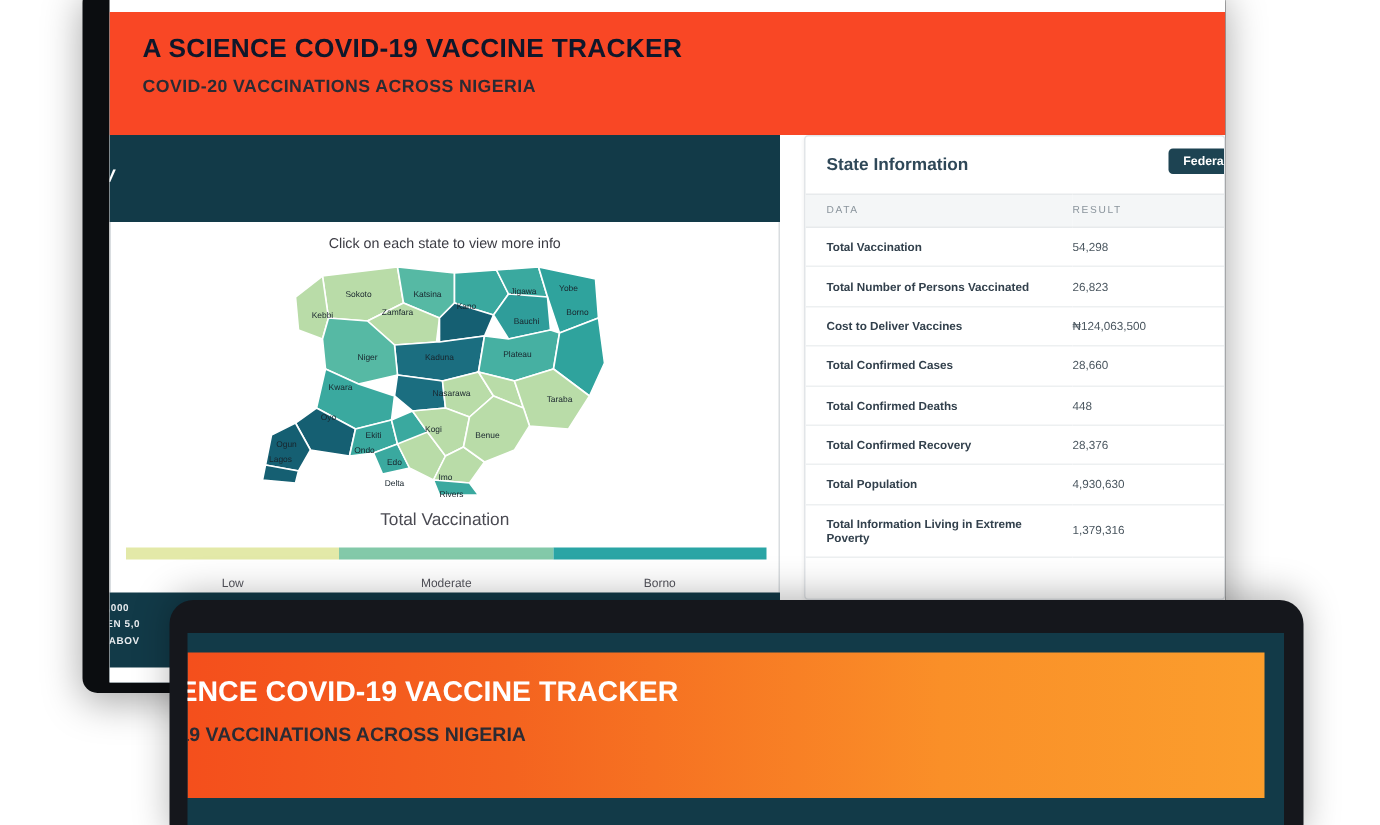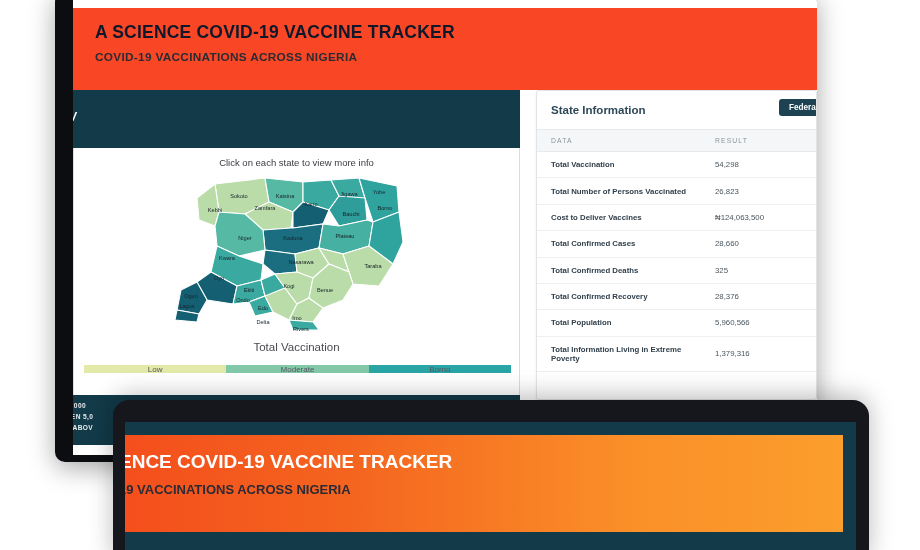--- a/index.html
+++ b/index.html
@@ -93,21 +93,21 @@
     color:#4a4a52;
     margin-top:-2px;
   }
   .legend-bar {
     position:absolute; left:10px; top:217px;
     width:427px; height:8px;
     display:flex;
   }
   .legend-bar div { height:8px; }
   .legend-lbls {
-    position:absolute; left:10px; top:217px;
+    position:absolute; left:10px; top:236px;
     width:427px;
     display:flex;
     font-size:8px;
     color:#55555d;
     justify-content:flex-end;
   }
   .legend-lbls span { flex:1; text-align:center; }
 
   
   .teal-bottom {
@@ -245,21 +245,21 @@
   }
 </style>
 </head>
 <body>
 
 <div id="laptop">
   <div id="laptop-screen">
 
     <div class="hdr-lap">
       <div class="h1">A SCIENCE COVID-19 VACCINE TRACKER</div>
-      <div class="h2">COVID-19 VACCINATIONS ACROSS NIGERIA</div>
+      <div class="h2">COVID-20 VACCINATIONS ACROSS NIGERIA</div>
     </div>
 
     <div class="col-left">
 
       <div class="teal-bar">
         <div class="navtxt">W</div>
       </div>
 
       <div class="map-card">
         <div class="map-hint">Click on each state to view more info</div>
@@ -375,29 +375,29 @@
             <tr>
                 <td class="k">Cost to Deliver Vaccines</td>
                 <td class="v">₦124,063,500</td>
               </tr>
             <tr>
                 <td class="k">Total Confirmed Cases</td>
                 <td class="v">28,660</td>
               </tr>
             <tr>
                 <td class="k">Total Confirmed Deaths</td>
-                <td class="v">325</td>
+                <td class="v">448</td>
               </tr>
             <tr>
                 <td class="k">Total Confirmed Recovery</td>
                 <td class="v">28,376</td>
               </tr>
             <tr>
                 <td class="k">Total Population</td>
-                <td class="v">5,960,566</td>
+                <td class="v">4,930,630</td>
               </tr>
             <tr>
                 <td class="k">Total Information Living in Extreme Poverty</td>
                 <td class="v">1,379,316</td>
               </tr>
           </tbody>
         </table>
       </div>
 
       <div class="sources">

